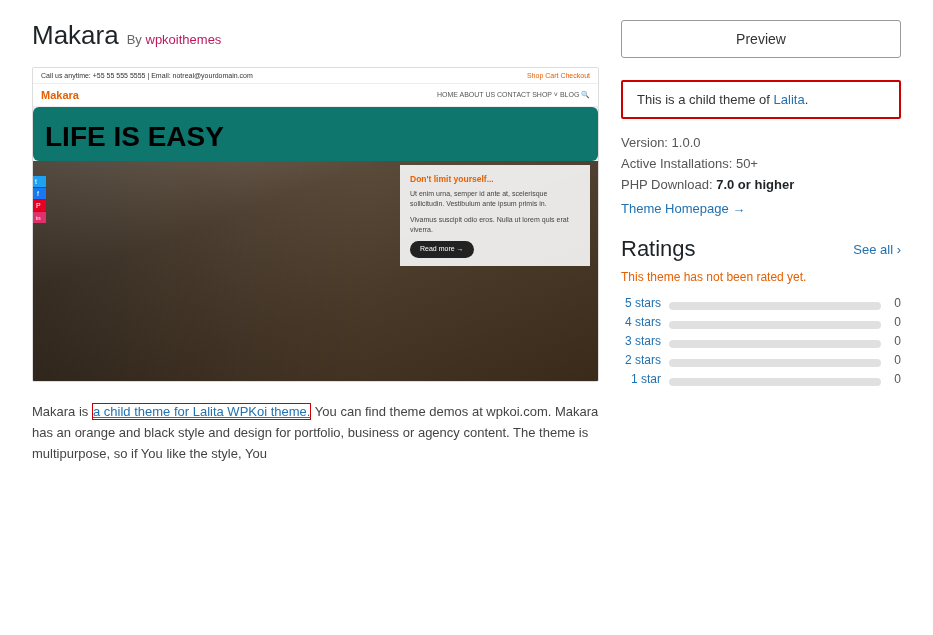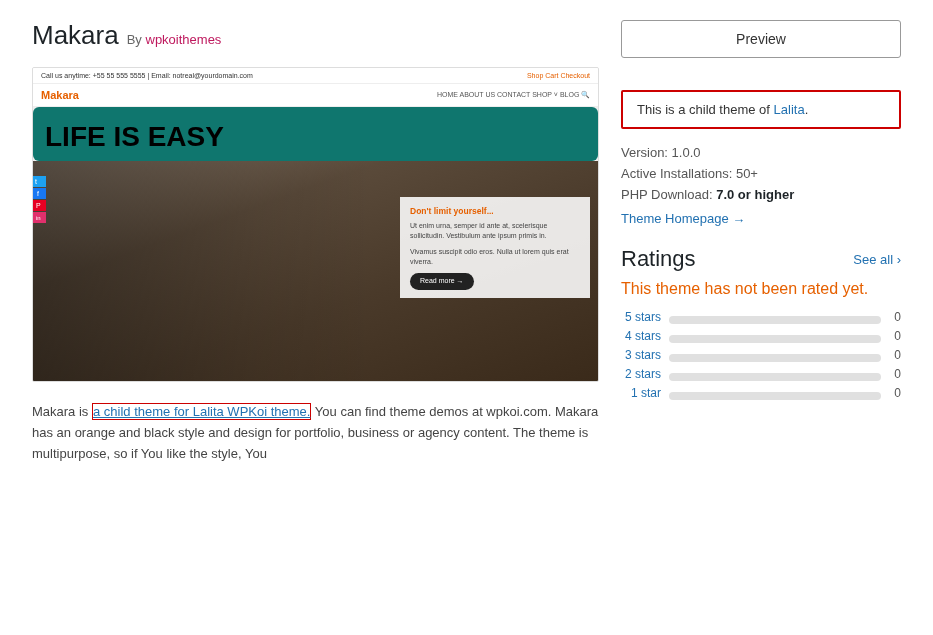--- a/index.html
+++ b/index.html
@@ -30,58 +30,58 @@
     .mock-hero-title { font-size: 28px; font-weight: 900; color: #000; line-height: 1; }
 
     
     .description { font-size: 13px; line-height: 1.6; color: #444; margin-top: 4px; }
     .description a { color: #2271b1; text-decoration: underline; }
     .desc-highlight { border: 1px solid #c00; display: inline; }
 
     
     .right-col { width: 280px; flex-shrink: 0; }
 
-    .action-buttons { display: flex; gap: 8px; margin-bottom: 32px; }
+    .action-buttons { display: flex; gap: 8px; margin-bottom: 22px; }
     .btn-preview { flex: 1; padding: 10px 16px; border: 1px solid #999; background: #fff; color: #333; font-size: 14px; cursor: pointer; border-radius: 3px; }
     .btn-download { flex: 1.2; padding: 10px 16px; background: #2271b1; color: #fff; font-size: 14px; font-weight: 600; border: none; cursor: pointer; border-radius: 3px; }
 
     .child-theme-notice { border: 2px solid #c00; padding: 10px 14px; margin-bottom: 16px; font-size: 13px; color: #333; border-radius: 2px; }
     .child-theme-notice a { color: #2271b1; text-decoration: none; }
 
     .meta-section { margin-bottom: 20px; }
     .meta-row { font-size: 13px; color: #555; margin-bottom: 6px; }
     .meta-row strong { color: #1d2327; font-weight: 600; }
     .meta-link { color: #2271b1; text-decoration: none; font-size: 13px; display: inline-flex; align-items: center; gap: 4px; }
 
     .ratings-section { }
     .ratings-header { display: flex; justify-content: space-between; align-items: center; margin-bottom: 8px; }
     .ratings-title { font-size: 22px; font-weight: 400; color: #1d2327; }
     .see-all { color: #2271b1; text-decoration: none; font-size: 13px; }
 
-    .not-rated { color: #e66000; font-size: 16px; margin-bottom: 12px; }
+    .not-rated { color: #e66000; font-size: 12px; margin-bottom: 12px; }
 
     .star-row { display: flex; align-items: flex-end; gap: 8px; margin-bottom: 5px; }
     .star-label { font-size: 12px; color: #2271b1; width: 40px; text-align: right; cursor: pointer; }
     .star-bar-bg { flex: 1; height: 8px; background: #e0e0e0; border-radius: 4px; }
     .star-bar-fill { height: 100%; background: #c0c0c0; border-radius: 4px; }
     .star-count { font-size: 12px; color: #555; width: 12px; text-align: right; }
 
     
     .photo-mockup {
       width: 100%;
       height: 220px;
       background: linear-gradient(160deg, #8a7a6a 0%, #5a4a3a 30%, #4a3a2a 60%, #3a2a1a 100%);
       position: relative;
       overflow: hidden;
     }
 
     .overlay-card {
       position: absolute;
       right: 8px;
-      top: 36px;
+      top: 4px;
       background: rgba(255,255,255,0.88);
       padding: 8px 10px;
       width: 190px;
       font-size: 7px;
       line-height: 1.5;
     }
 
     .overlay-card-title {
       color: #e66000;
       font-weight: 700;

